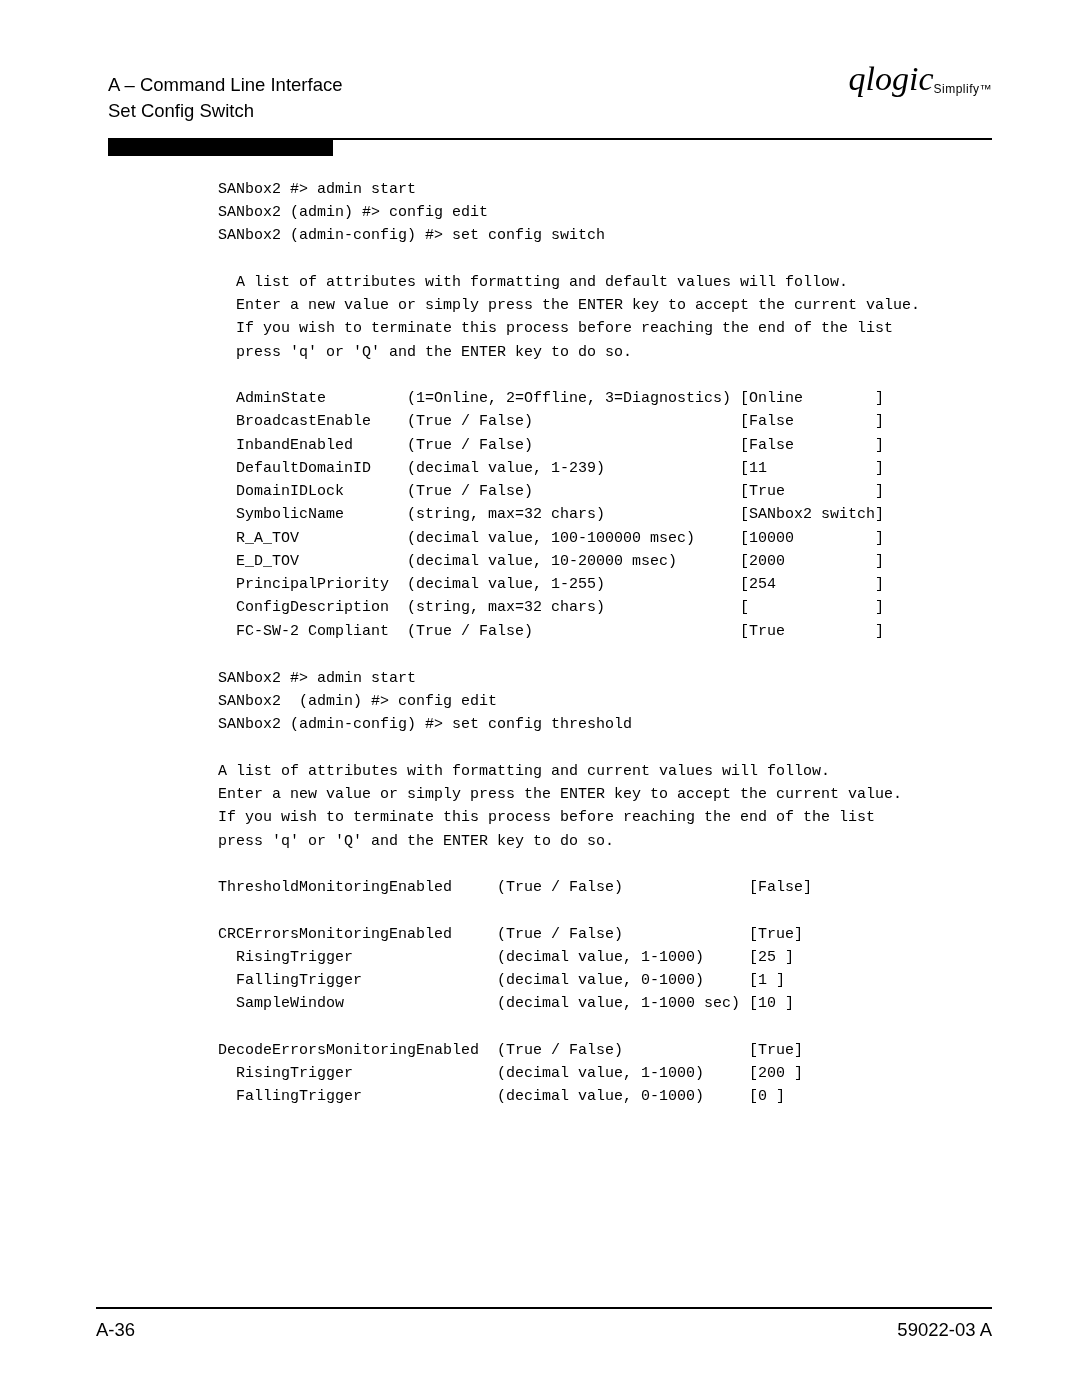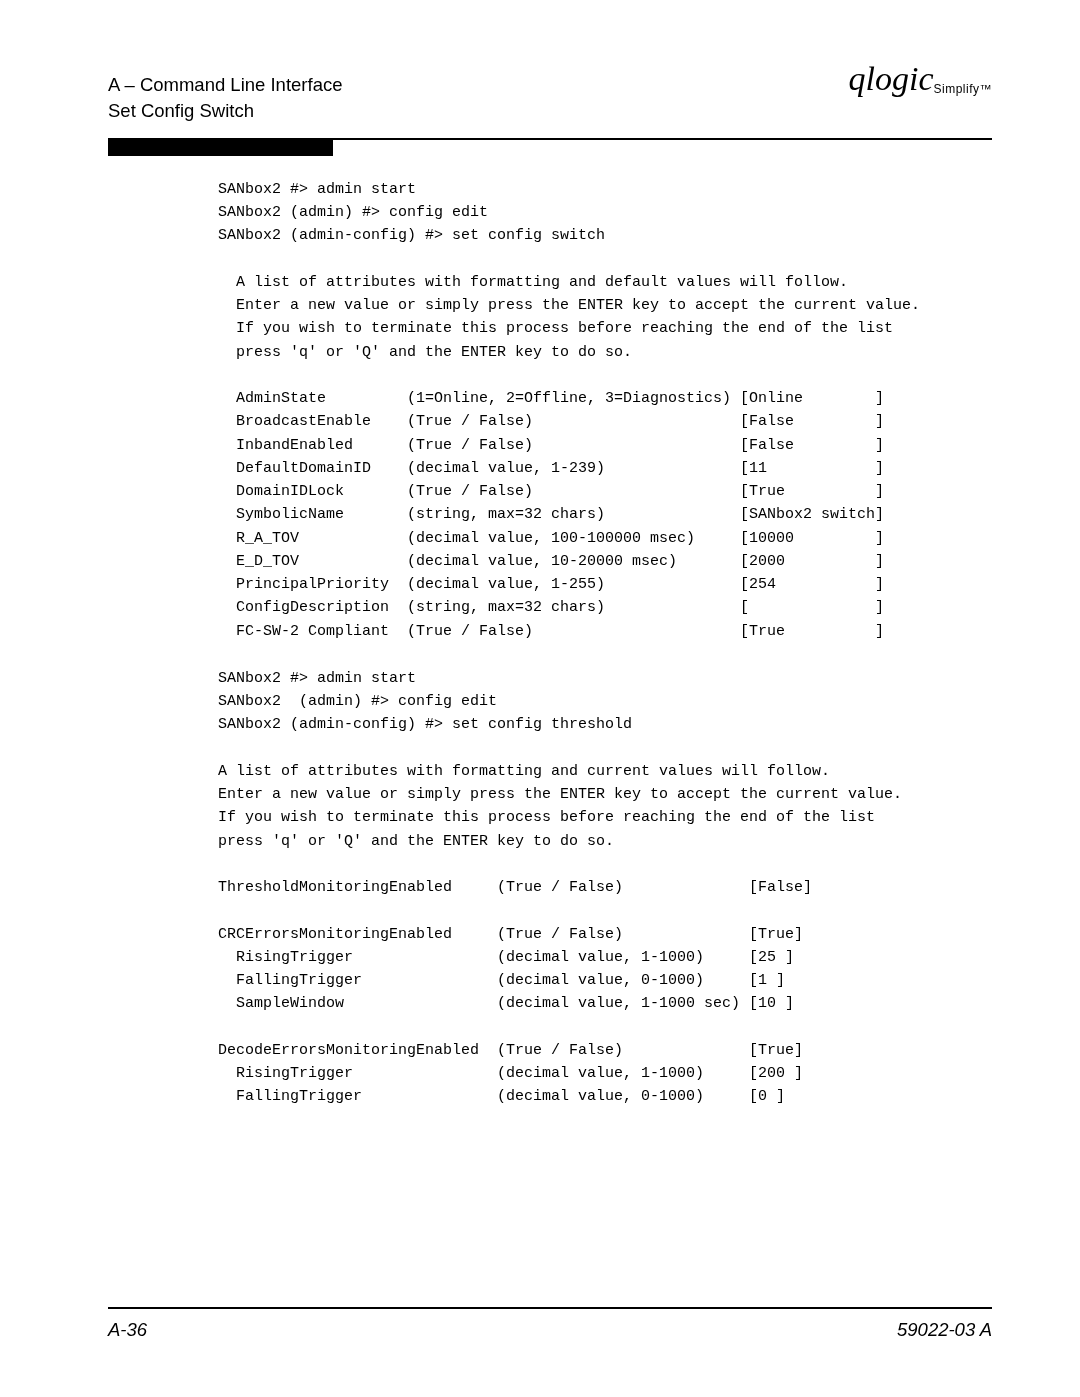--- a/index.html
+++ b/index.html
@@ -63,24 +63,23 @@
   }
   pre {
     font-family: Liberation Mono, monospace;
     font-size: 15px;
     line-height: 1.55;
     white-space: pre;
     margin: 0 0 24px 0;
   }
   .footer {
     position: absolute;
-    left: 108px;
+    left: 96px;
     right: 88px;
     bottom: 72px;
-    font-style: italic;
   }
   .hr-bottom {
     border: none;
     border-top: 2.5px solid #000;
     margin: 0 0 10px 0;
   }
   .footer-row {
     display: flex;
     justify-content: space-between;
     font-size: 18.5px;

